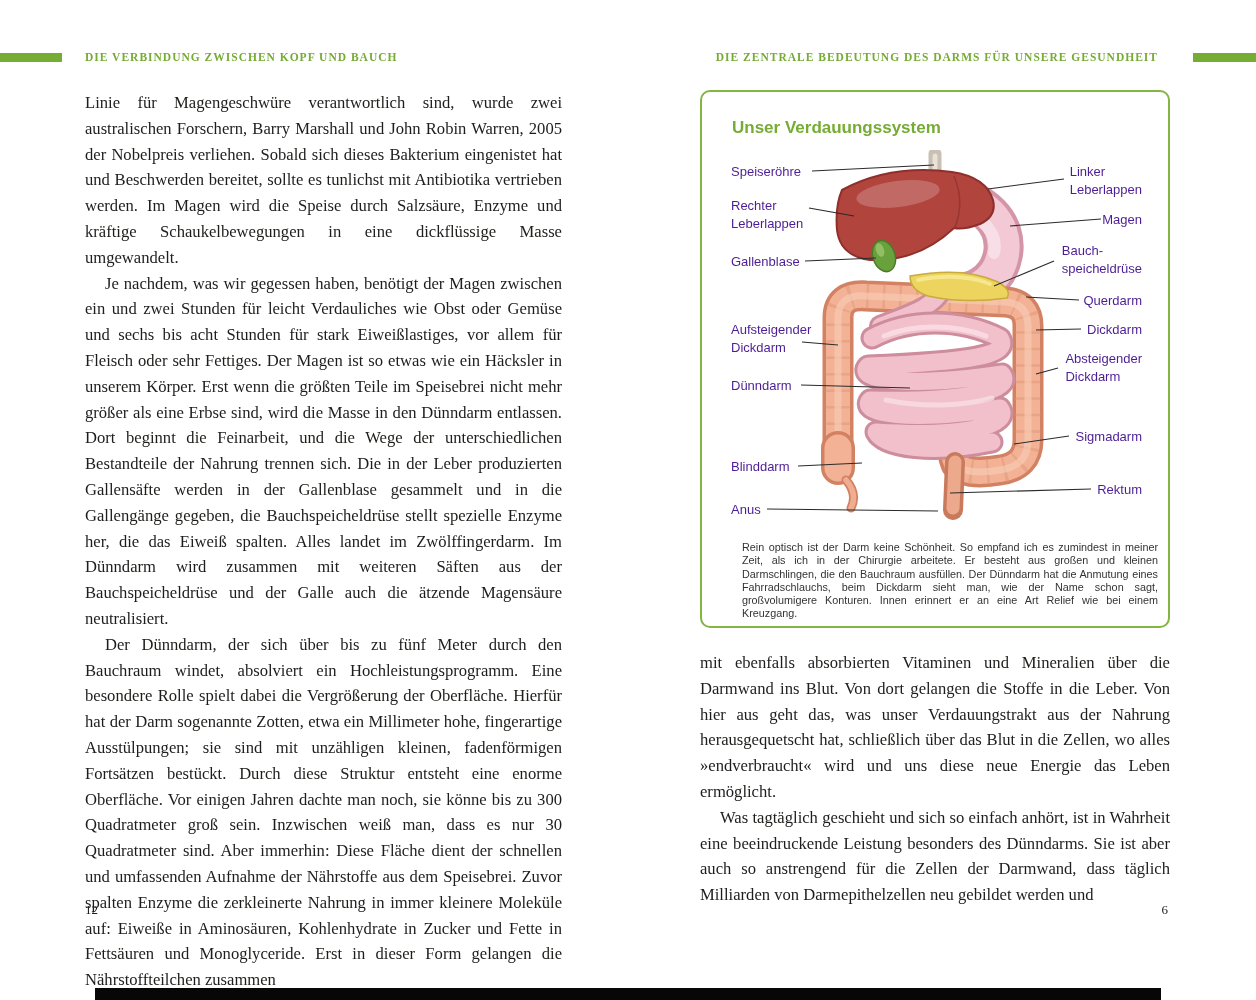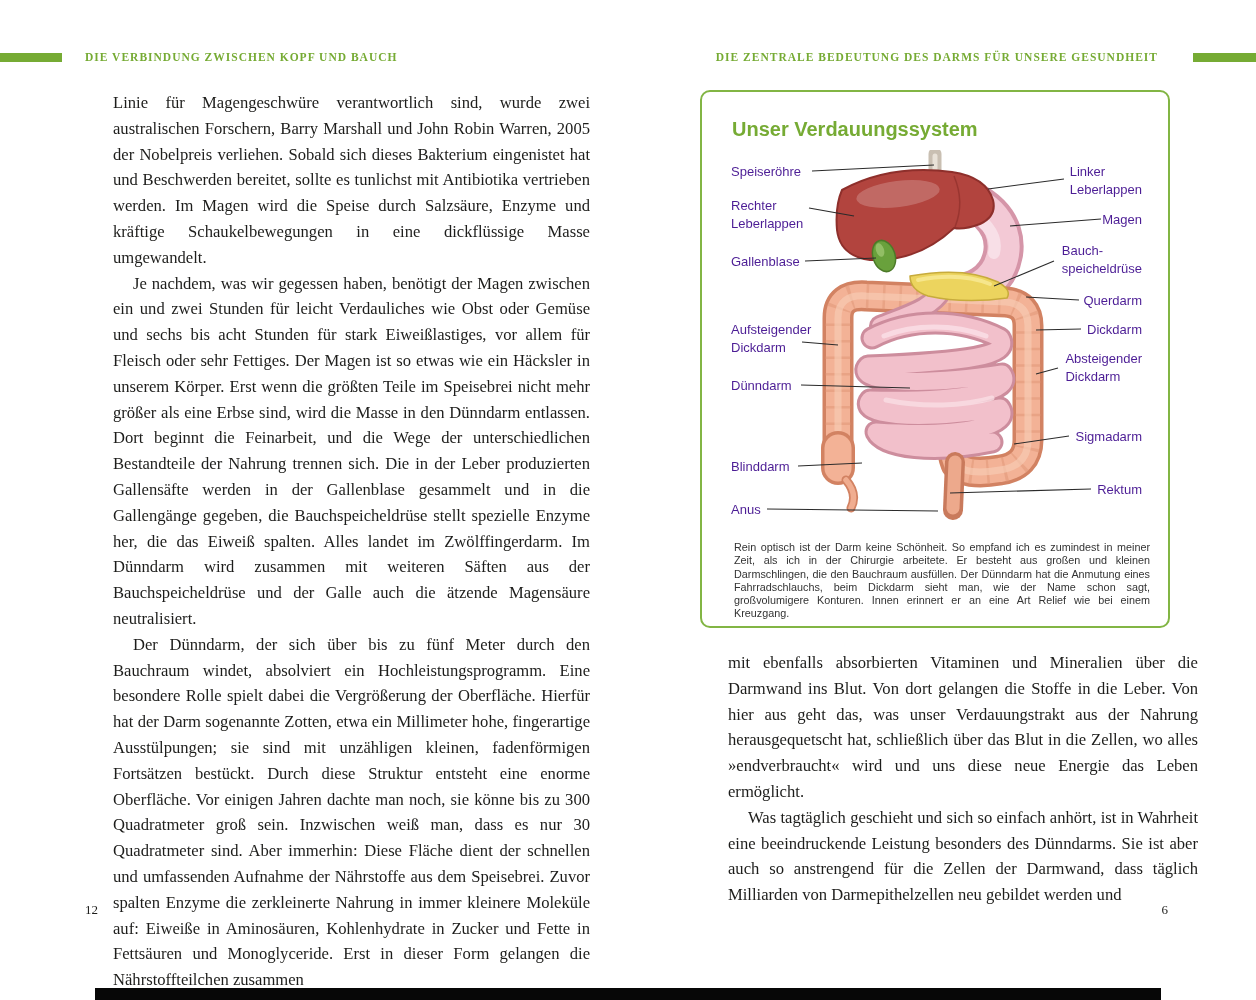--- a/index.html
+++ b/index.html
@@ -17,46 +17,46 @@
   .green-bar.right{right:0;width:63px;}
   .running-head{
     position:absolute;top:51px;
     font-family:Liberation Serif, serif;font-weight:bold;
     font-size:11.5px;letter-spacing:1px;color:var(--green);
   }
   .running-head.left{left:85px;}
   .running-head.right{right:98px;text-align:center;}
   .text-col{
     position:absolute;text-align:justify;
-    font-size:16.6px;line-height:25.8px;color:var(--ink);margin-left:28px;
+    font-size:16.6px;line-height:25.8px;color:var(--ink);
   }
   .text-col p{margin:0;}
   .text-col p.indent{text-indent:20px;}
   .left-col{left:85px;top:90px;width:477px;}
   .right-col{left:700px;top:650px;width:470px;}
   .page-num{position:absolute;top:902px;font-size:13px;}
   .page-num.left{left:85px;}
   .page-num.right{right:88px;}
   .figure-box{
     position:absolute;left:700px;top:90px;width:470px;height:538px;
     border:2px solid #82b544;border-radius:10px;background:#ffffff;
   }
   .fig-title{
     position:absolute;left:30px;top:26px;
     font-family:"Liberation Sans", sans-serif;font-weight:bold;
-    font-size:20px;color:var(--green);
+    font-size:17px;color:var(--green);
   }
   .fig-label{
     position:absolute;font-family:"Liberation Sans", sans-serif;
     font-size:13px;line-height:17.5px;color:#4c1d95;white-space:pre-line;
   }
   .fig-label.lside{left:29px;text-align:left;}
   .fig-label.rside{right:26px;text-align:left;}
   .fig-caption{
-    position:absolute;left:32px;top:449px;width:416px;
+    position:absolute;left:40px;top:449px;width:416px;
     font-family:"Liberation Sans", sans-serif;font-size:10.8px;
     line-height:13.3px;color:#333;text-align:justify;
   }
   .anatomy-svg{position:absolute;left:112px;top:58px;}
   .lines-svg{position:absolute;left:0;top:0;pointer-events:none;}
   .bottom-bar{position:absolute;left:95px;top:988px;width:1066px;height:12px;background:#070707;}
 </style>
 </head>
 <body>
 

